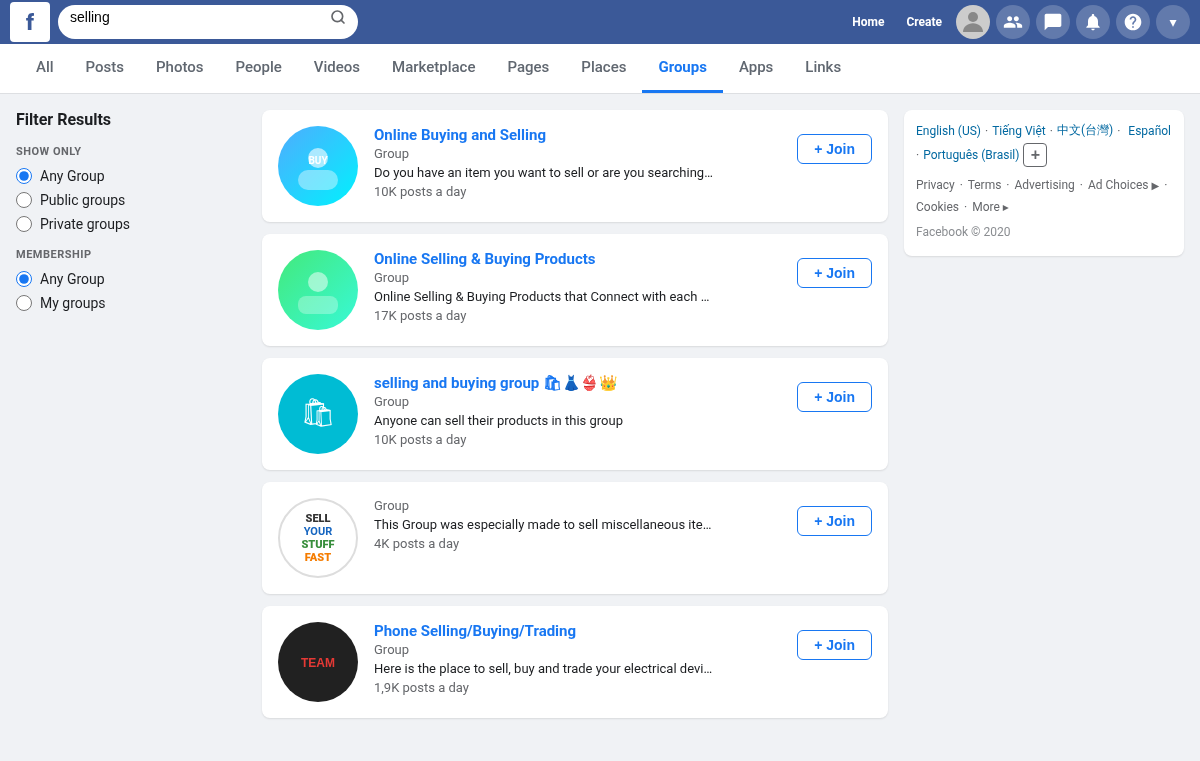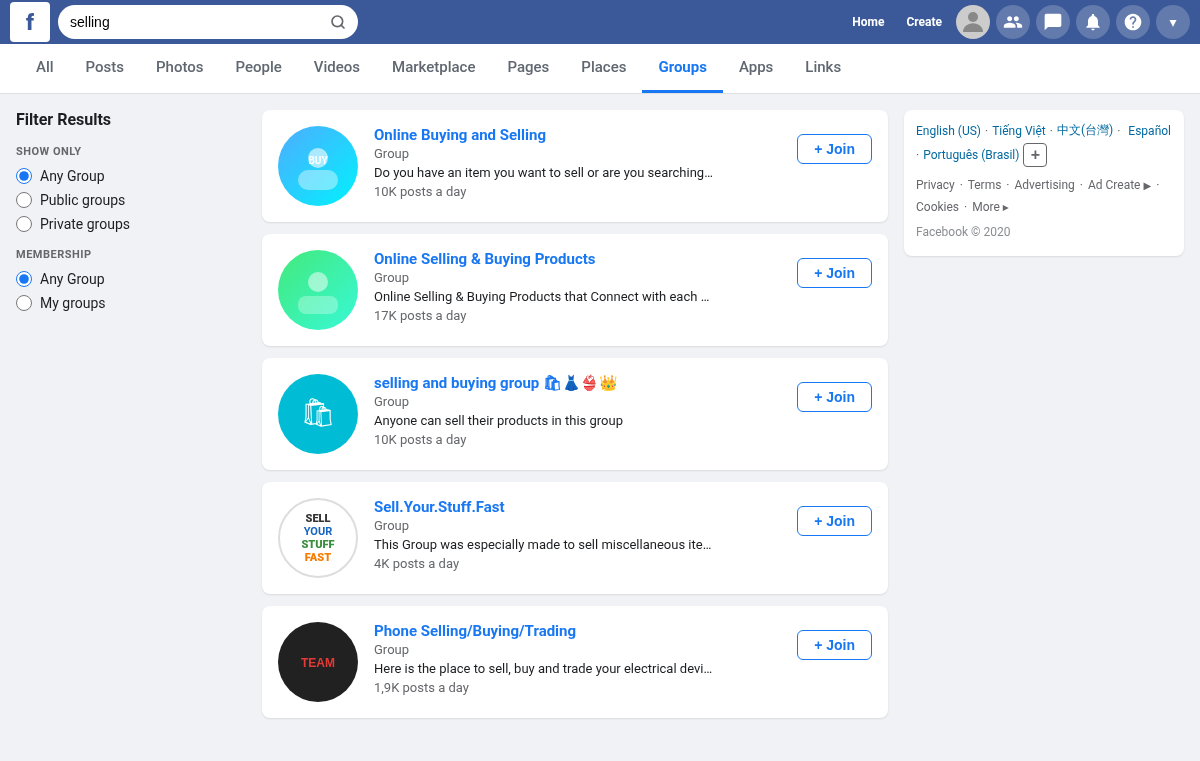--- a/index.html
+++ b/index.html
@@ -1,21 +1,21 @@
 <!DOCTYPE html>
 <html><head>
   <meta charset="utf-8">
   <style>
     * { box-sizing: border-box; margin: 0; padding: 0; }
     body { font-family: -apple-system, BlinkMacSystemFont, "Segoe UI", Roboto, Helvetica, Arial, sans-serif; background: #f0f2f5; font-size: 14px; color: #1c1e21; }
 
     
     .top-nav { background: #3b5998; display: flex; align-items: center; padding: 0 10px; height: 44px; position: sticky; top: 0; z-index: 100; }
     .fb-logo { width: 40px; height: 40px; background: white; border-radius: 4px; display: flex; align-items: center; justify-content: center; font-weight: 900; font-size: 22px; color: #3b5998; flex-shrink: 0; margin-right: 8px; }
-    .search-bar { display: flex; align-items: center; background: white; border-radius: 20px; padding: 4px 12px; flex: 0 0 300px; height: 34px; }
+    .search-bar { display: flex; align-items: flex-start; background: white; border-radius: 20px; padding: 4px 12px; flex: 0 0 300px; height: 34px; }
     .search-input { border: none; outline: none; font-size: 14px; flex: 1; background: transparent; }
     .search-icon-btn { background: none; border: none; cursor: pointer; color: #65676b; display: flex; align-items: center; }
     .nav-right { margin-left: auto; display: flex; align-items: center; gap: 6px; }
     .nav-text-link { color: white; font-size: 12px; font-weight: 700; text-decoration: none; padding: 4px 8px; cursor: pointer; white-space: nowrap; }
     .nav-icon-btn { background: rgba(255,255,255,0.2); border: none; border-radius: 50%; width: 34px; height: 34px; display: flex; align-items: center; justify-content: center; cursor: pointer; color: white; font-size: 16px; }
     .avatar-circle { width: 34px; height: 34px; border-radius: 50%; background: #ccc; overflow: hidden; display: flex; align-items: center; justify-content: center; }
     .avatar-circle svg { width: 30px; height: 30px; fill: #888; }
 
     
     .search-tabs { background: white; border-bottom: 1px solid #dddfe2; display: flex; align-items: center; padding: 0 20px; height: 50px; }
@@ -211,21 +211,20 @@
     <div class="result-card">
       <div class="thumb-svg thumb-4" style="border-radius:50%; background:white; border:2px solid #ddd; width:80px; height:80px; display:flex; align-items:center; justify-content:center;">
         <span style="font-size:13px; font-weight:900; color:#e53935; text-align:center; line-height:1.2;">
           <span style="font-size:11px; color:#333; display:block;">SELL</span>
           <span style="font-size:11px; color:#1565c0; display:block; font-weight:700;">YOUR</span>
           <span style="font-size:11px; color:#388e3c; display:block;">STUFF</span>
           <span style="font-size:11px; color:#f57c00; display:block;">FAST</span>
         </span>
       </div>
       <div class="group-info">
-        <a class="group-name">Sell.Your.Stuff.Fast</a>
         <div class="group-type">Group</div>
         <div class="group-desc">This Group was especially made to sell miscellaneous items such ...</div>
         <div class="group-posts">4K posts a day</div>
       </div>
       <button class="join-btn">+ Join</button>
     </div>
 
     <div class="result-card">
       <div class="thumb-svg thumb-5" style="border-radius:50%; width:80px; height:80px; background:#212121; display:flex; align-items:center; justify-content:center; flex-shrink:0;">
         <svg width="60" height="40" viewBox="0 0 100 40">
@@ -258,21 +257,21 @@
         <a class="lang-link">Português (Brasil)</a>
         <button class="lang-add-btn">+</button>
       </div>
       <div class="footer-links">
         <a class="footer-link">Privacy</a>
         <span class="footer-sep">·</span>
         <a class="footer-link">Terms</a>
         <span class="footer-sep">·</span>
         <a class="footer-link">Advertising</a>
         <span class="footer-sep">·</span>
-        <a class="footer-link">Ad Create</a>
+        <a class="footer-link">Ad Choices</a>
         <span style="font-size:10px;color:#65676b;">▶</span>
         <span class="footer-sep">·</span>
         <br>
         <a class="footer-link">Cookies</a>
         <span class="footer-sep">·</span>
         <a class="footer-link">More ▸</a>
         <div class="footer-copyright">Facebook © 2020</div>
       </div>
     </div>
   </aside>

